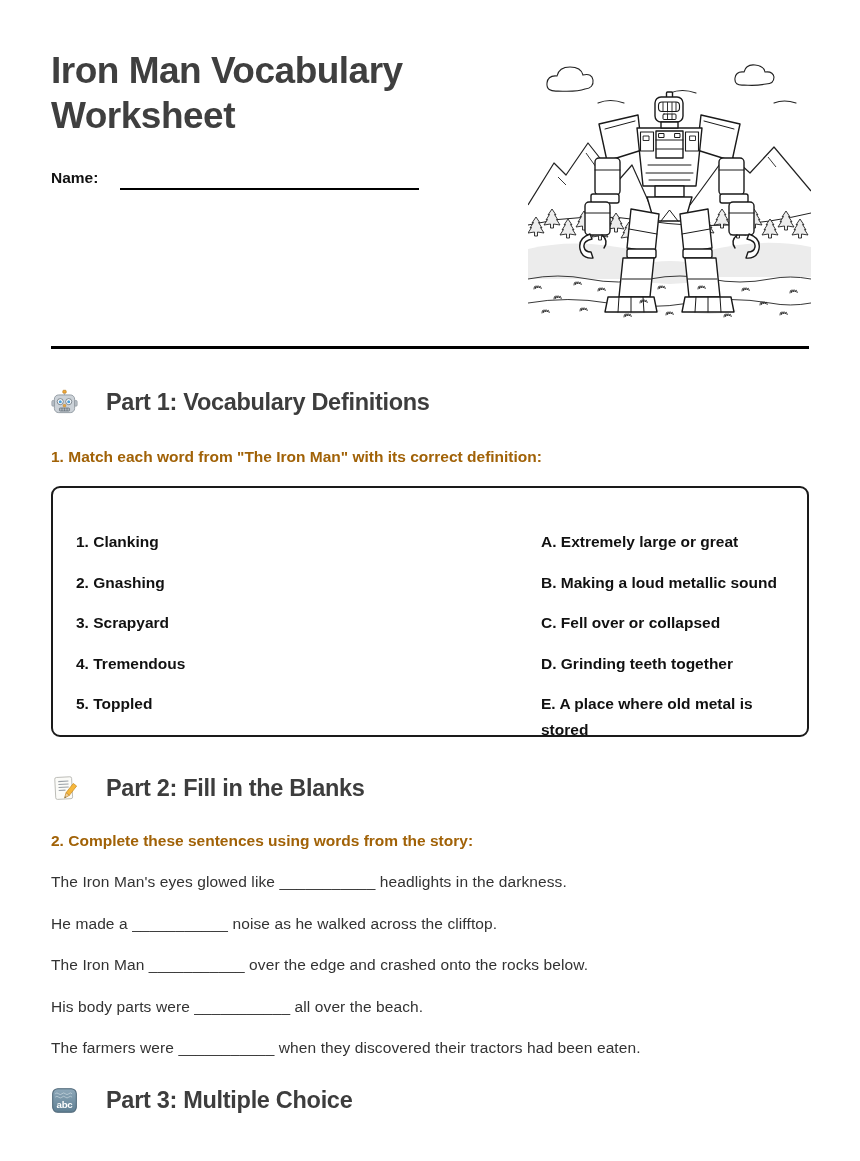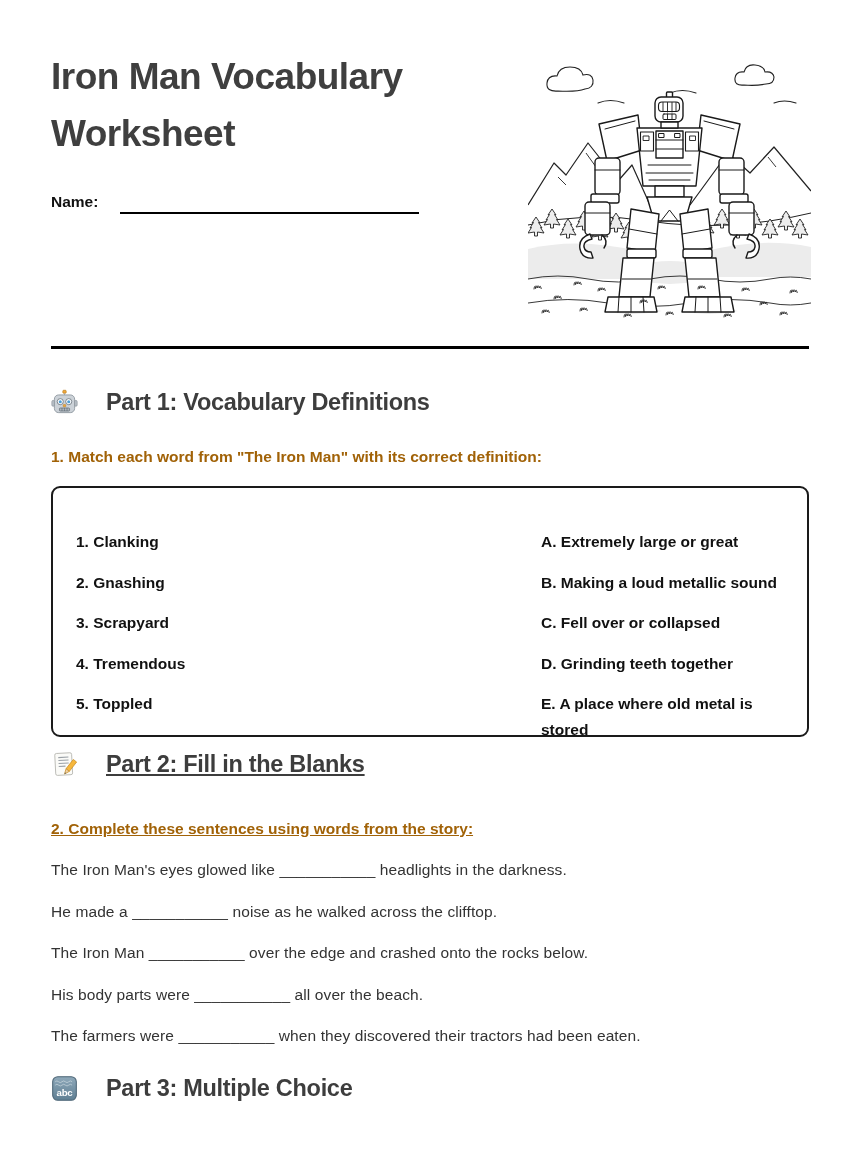--- a/index.html
+++ b/index.html
@@ -13,21 +13,21 @@
     color: #333333;
   }
   .page { padding: 0 51px; position: relative; }
 
   
   .header { position: relative; height: 346px; }
   .doc-title {
     padding-top: 48px;
     width: 440px;
     font-size: 37px;
-    line-height: 57px;
+    line-height: 45px;
     font-weight: 700;
     letter-spacing: -0.5px;
     color: #3f3f3f;
   }
   .field-row { display: flex; align-items: stretch; width: 368px; }
   .field-row.name { margin-top: 30px; }
   .field-row.date { margin-top: 27px; }
   .field-label {
     width: 69px;
     font-size: 15.5px;
@@ -56,31 +56,31 @@
     align-items: center;
     gap: 28px;
     height: 31px;
     font-size: 23.5px;
     font-weight: 700;
     letter-spacing: -0.3px;
     color: #3d3d3d;
   }
   .part-heading .emoji { width: 27px; height: 27px; flex: 0 0 27px; }
   .part1-heading { margin-top: 38px; }
-  .part2-heading { margin-top: 12px; text-decoration: underline; }
+  .part2-heading { margin-top: 36px; }
   .part3-heading { margin-top: 27px; }
 
   .question {
     margin-top: 28px;
     font-size: 15.5px;
     line-height: 21px;
     font-weight: 700;
     color: #a16207;
   }
-  .question.q2 { margin-top: 38px; text-decoration: underline; }
+  .question.q2 { margin-top: 26px; }
 
   
   .match-box {
     margin-top: 19px;
     box-sizing: border-box;
     height: 251px;
     border: 2px solid #1a1a1a;
     border-radius: 9px;
     display: flex;
     padding: 41px 20px 0 23px;

